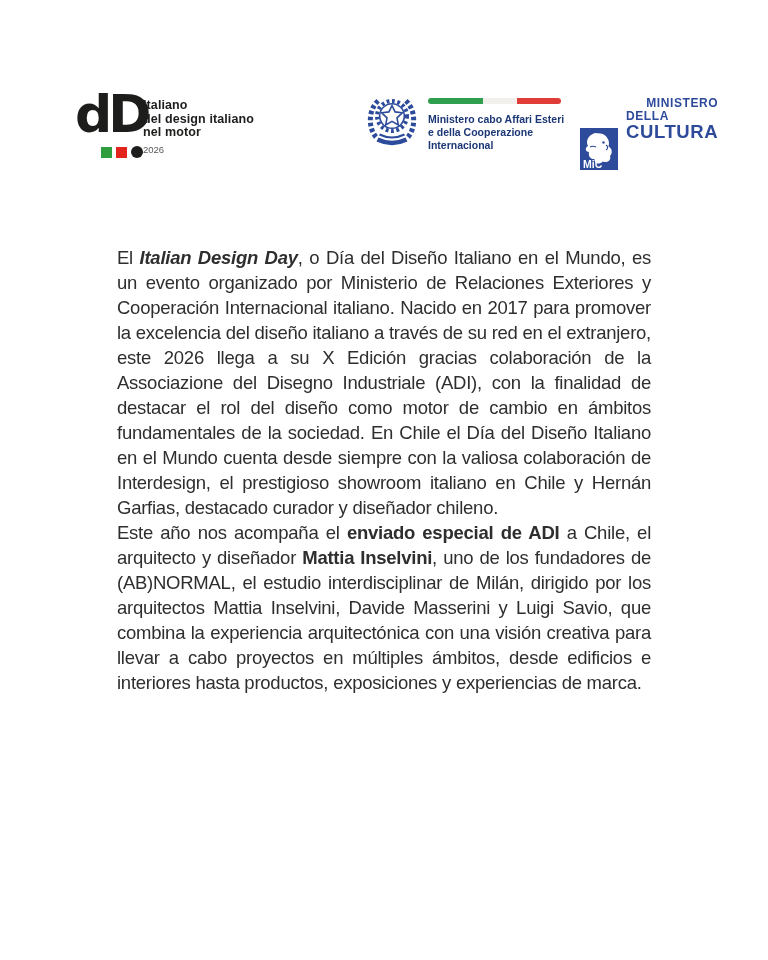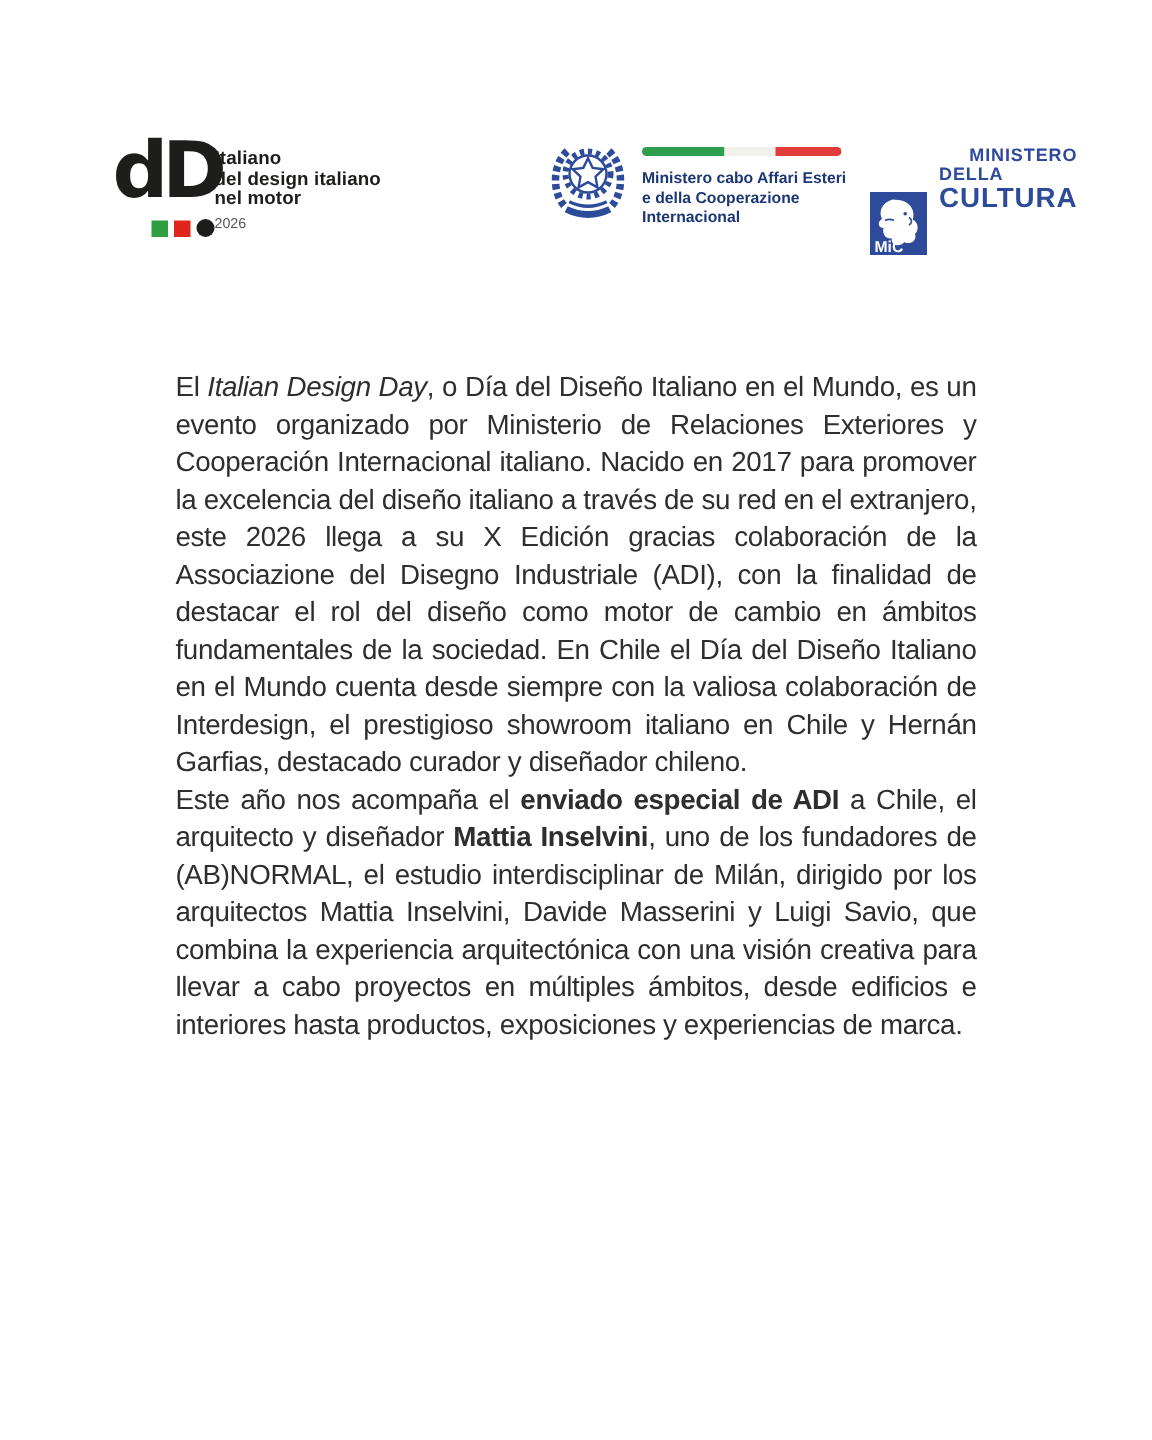--- a/index.html
+++ b/index.html
@@ -58,21 +58,21 @@
   .content {
     position: absolute; left: 117px; top: 245px; width: 534px;
     color: #2e2e2e;
   }
   .content p {
     font-size: 18.5px; line-height: 25px; letter-spacing: -0.25px;
     text-align: justify;
   }
   .content p + p { }
   .seg-b { font-weight: bold; }
-  .seg-bi { font-weight: normal; font-style: italic; }
+  .seg-bi { font-weight: bold; font-style: italic; }
 </style>
 </head>
 <body>
 
 <div class="page">
 
   <div class="header">
 
     <div class="dd-logo">
       <div class="dd-monogram">dD</div>

